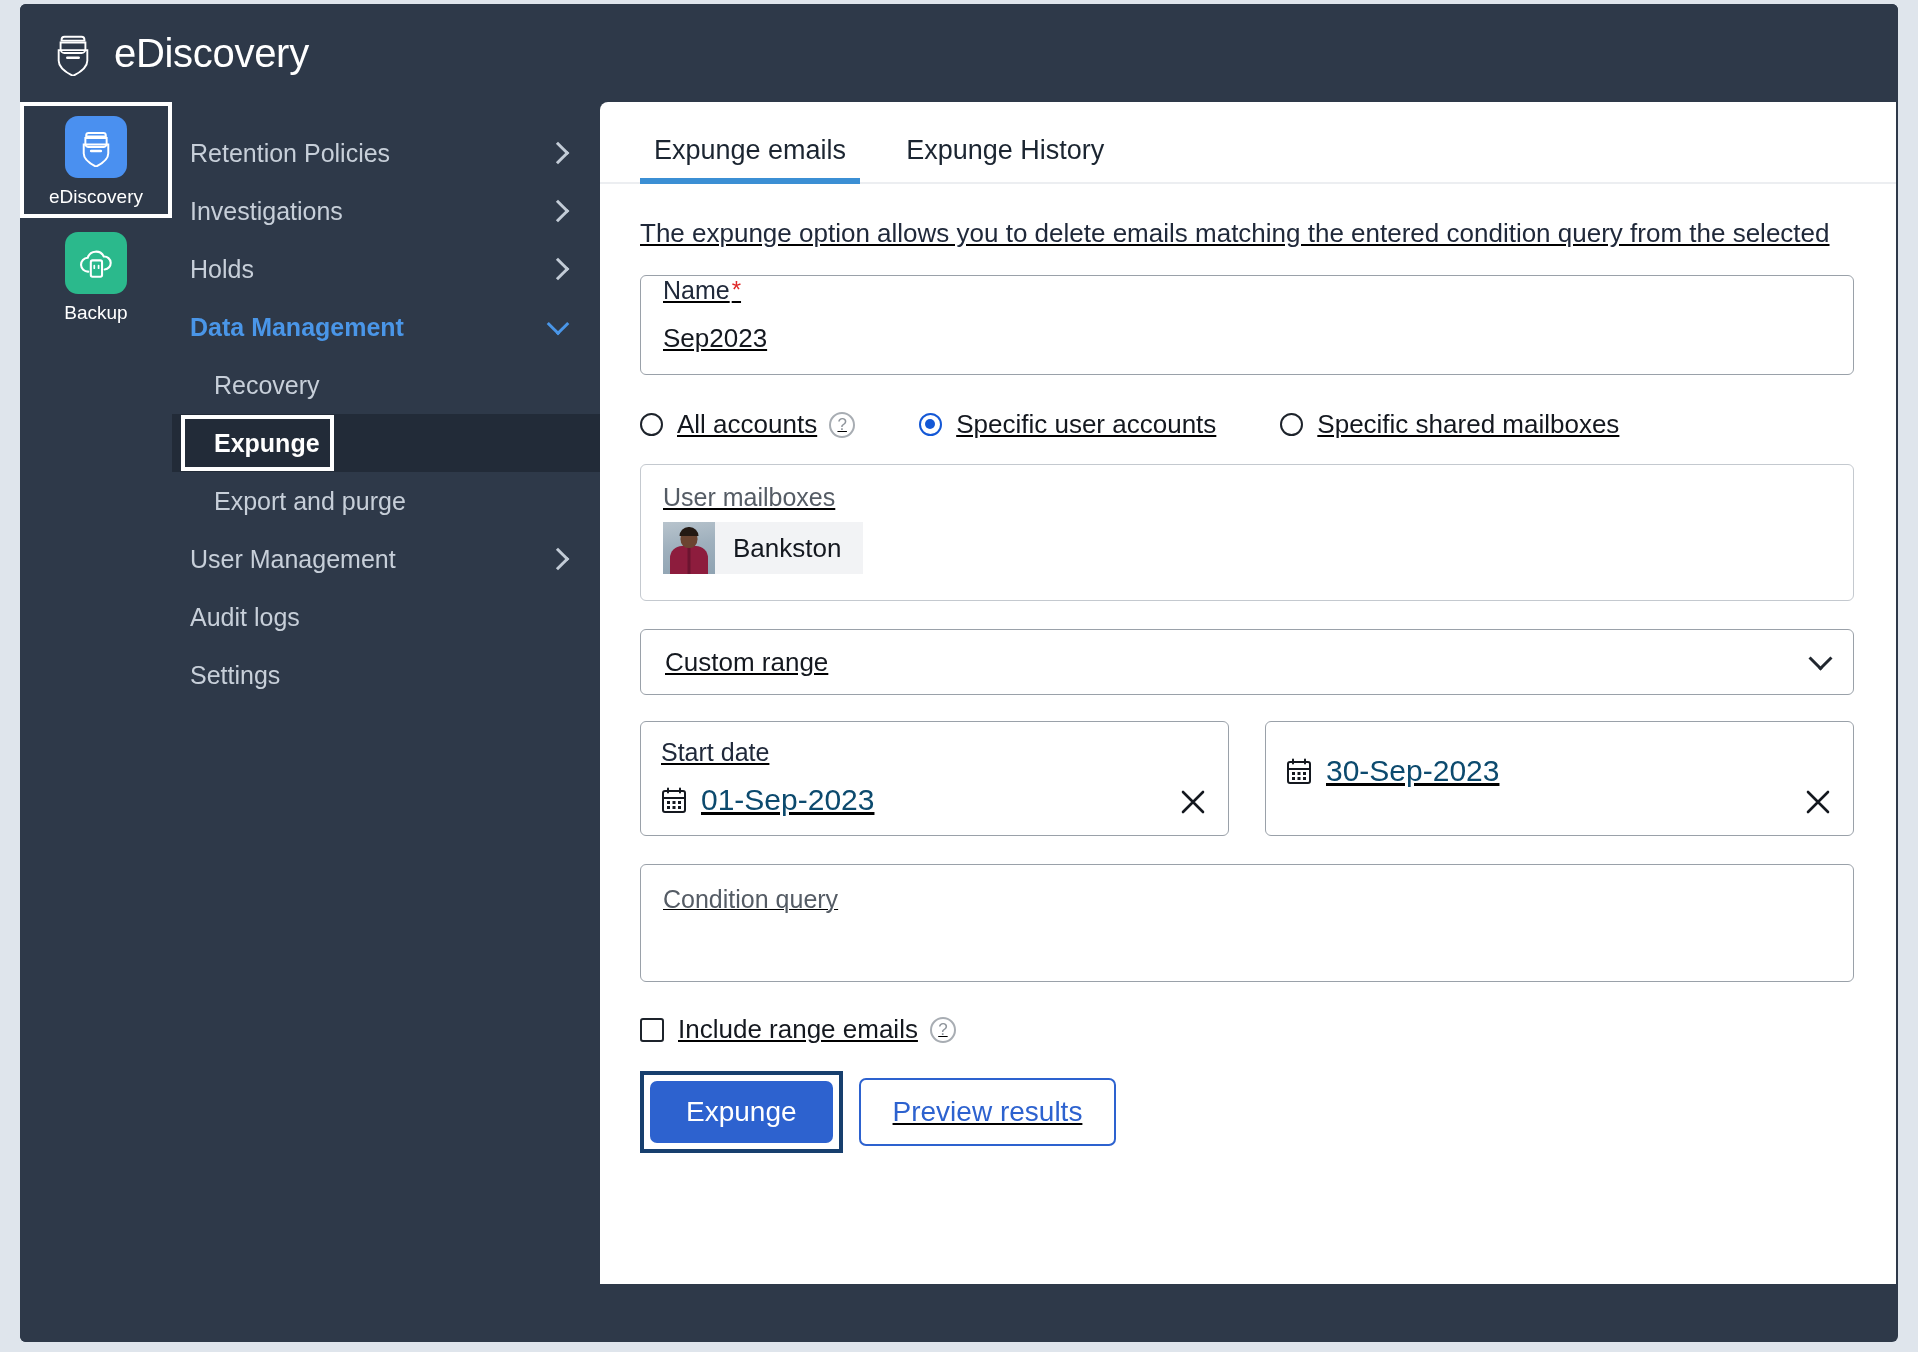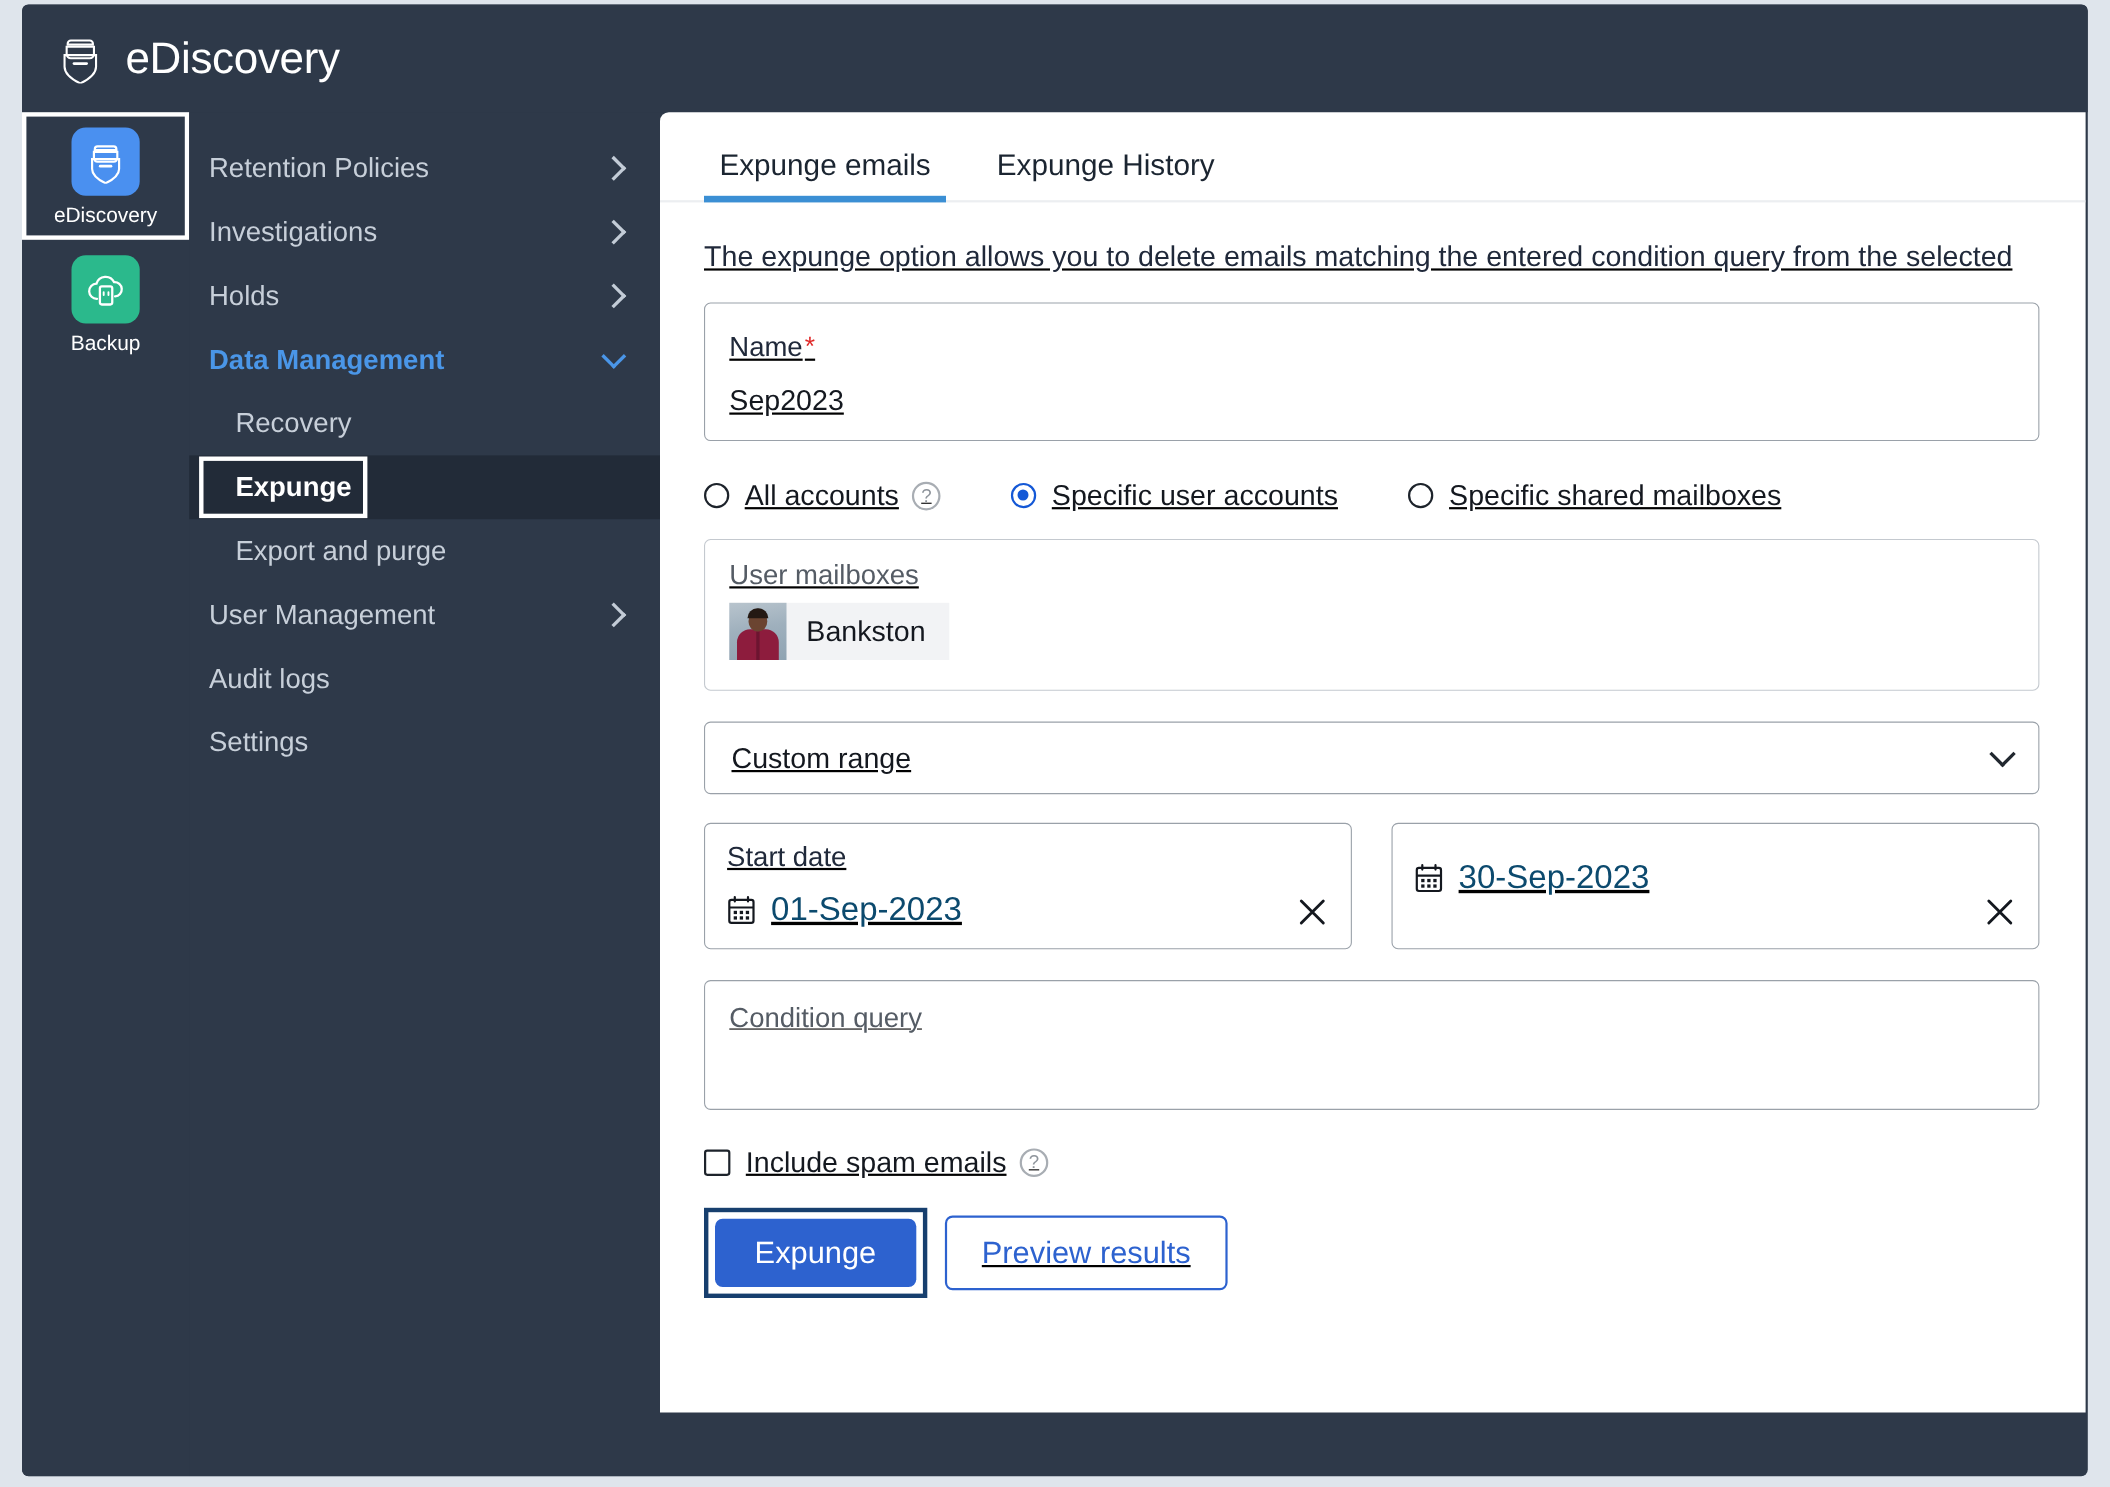--- a/index.html
+++ b/index.html
@@ -190,21 +190,21 @@
     color: #20293a;
     margin-top: 34px;
     white-space: nowrap;
     overflow: hidden;
   }
 
   .field-box {
     margin-top: 26px;
     border: 1.5px solid #9aa1a9;
     border-radius: 6px;
-    padding: 26px 22px 20px 22px;
+    padding: 0 22px 20px 22px;
     box-sizing: border-box;
   }
   .field-label {
     font-size: 25px;
     color: #20293a;
   }
   .req {
     color: #e02828;
     font-size: 24px;
     vertical-align: top;
@@ -618,21 +618,21 @@
             </svg>
           </div>
         </div>
 
         <div class="textarea-box">
           <span class="textarea-placeholder">Condition query</span>
         </div>
 
         <div class="check-row">
           <span class="checkbox"></span>
-          <span class="check-label">Include spam emails</span>
+          <span class="check-label">Include range emails</span>
           <span class="help-icon">?</span>
         </div>
 
         <div class="btn-row">
           <span class="btn-primary-wrap">
             <span class="btn-primary">Expunge</span>
           </span>
           <span class="btn-secondary">Preview results</span>
         </div>
       </div>

